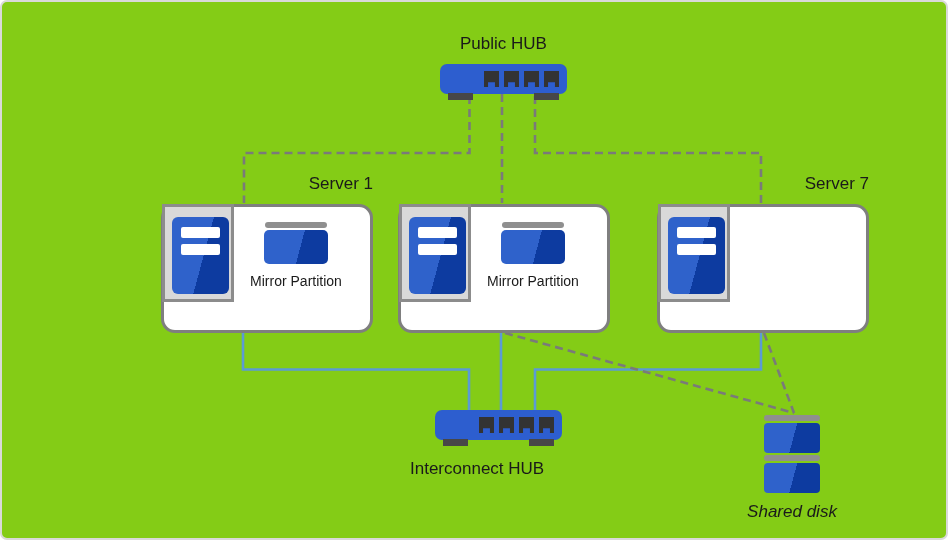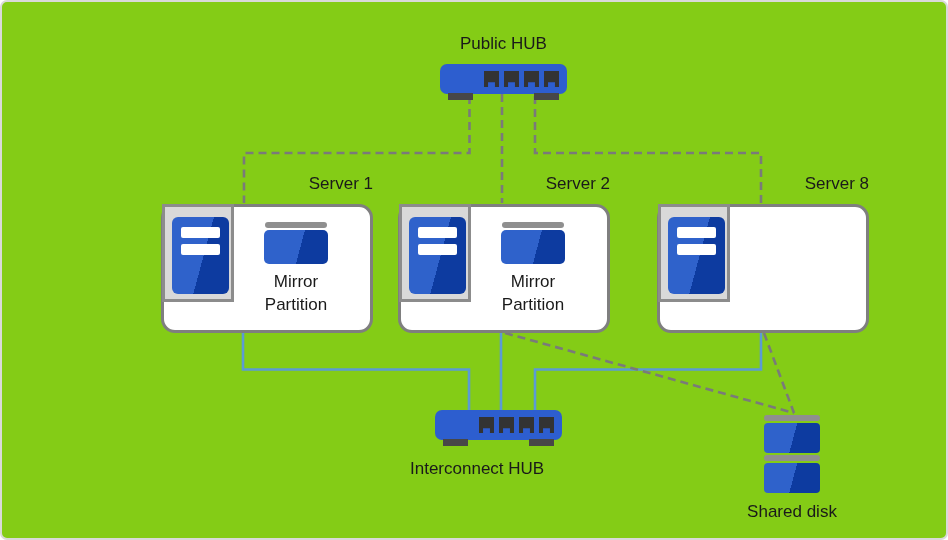--- a/index.html
+++ b/index.html
@@ -46,21 +46,21 @@
     background:linear-gradient(105deg,var(--device-blue-light) 54%,var(--device-blue-dark) 54%);}
   .tower-slot{position:absolute;left:9px;width:39px;height:11px;background:#fff;border-radius:2px;}
   .slot-1{top:10px;} .slot-2{top:27px;}
 
   
   .disk-unit{position:absolute;left:100px;top:15px;width:64px;}
   .disk-cap{width:62px;height:6px;margin:0 auto;background:var(--cap-gray);border-radius:3px;}
   .disk-body{width:64px;height:34px;margin-top:2px;border-radius:5px;
     background:linear-gradient(105deg,var(--device-blue-light) 56%,var(--device-blue-dark) 56%);}
   .disk-label{position:absolute;left:-14px;top:48px;width:92px;text-align:center;
-    font-size:17px;line-height:23px;white-space:normal;}
+    font-size:14px;line-height:23px;white-space:normal;}
 
   
   .shared-disk{position:absolute;left:762px;top:413px;width:56px;}
   .sd-cap{width:56px;height:6px;background:var(--cap-gray);border-radius:3px;}
   .sd-body{width:56px;height:30px;margin-top:2px;margin-bottom:2px;border-radius:4px;
     background:linear-gradient(105deg,var(--device-blue-light) 52%,var(--device-blue-dark) 52%);}
 </style>
 </head>
 <body>
 
@@ -103,36 +103,35 @@
       </div>
     </div>
     <div class="disk-unit">
       <div class="disk-cap"></div>
       <div class="disk-body"></div>
       <div class="disk-label">Mirror Partition</div>
     </div>
   </div>
 
   <div class="server-box" style="left:396px;top:202px;">
-    <div class="label server-label">Server 2</div>
     <div class="tower-frame">
       <div class="tower">
         <span class="tower-slot slot-1"></span>
         <span class="tower-slot slot-2"></span>
       </div>
     </div>
     <div class="disk-unit">
       <div class="disk-cap"></div>
       <div class="disk-body"></div>
       <div class="disk-label">Mirror Partition</div>
     </div>
   </div>
 
   <div class="server-box" style="left:655px;top:202px;">
-    <div class="label server-label">Server 8</div>
+    <div class="label server-label">Server 7</div>
     <div class="tower-frame">
       <div class="tower">
         <span class="tower-slot slot-1"></span>
         <span class="tower-slot slot-2"></span>
       </div>
     </div>
   </div>
 
   <div class="hub" style="left:433px;top:408px;">
     <div class="hub-body">
@@ -147,15 +146,15 @@
     <span class="hub-foot foot-r"></span>
   </div>
   <div class="label" style="left:408px;top:457px;width:190px;text-align:left;">Interconnect HUB</div>
 
   <div class="shared-disk">
     <div class="sd-cap"></div>
     <div class="sd-body"></div>
     <div class="sd-cap"></div>
     <div class="sd-body"></div>
   </div>
-  <div class="label" style="left:710px;top:500px;width:160px;text-align:center;">Shared disk</div>
+  <div class="label" style="left:710px;top:500px;width:160px;text-align:center;font-style:italic;">Shared disk</div>
 
 </div>
 
 </body></html>

